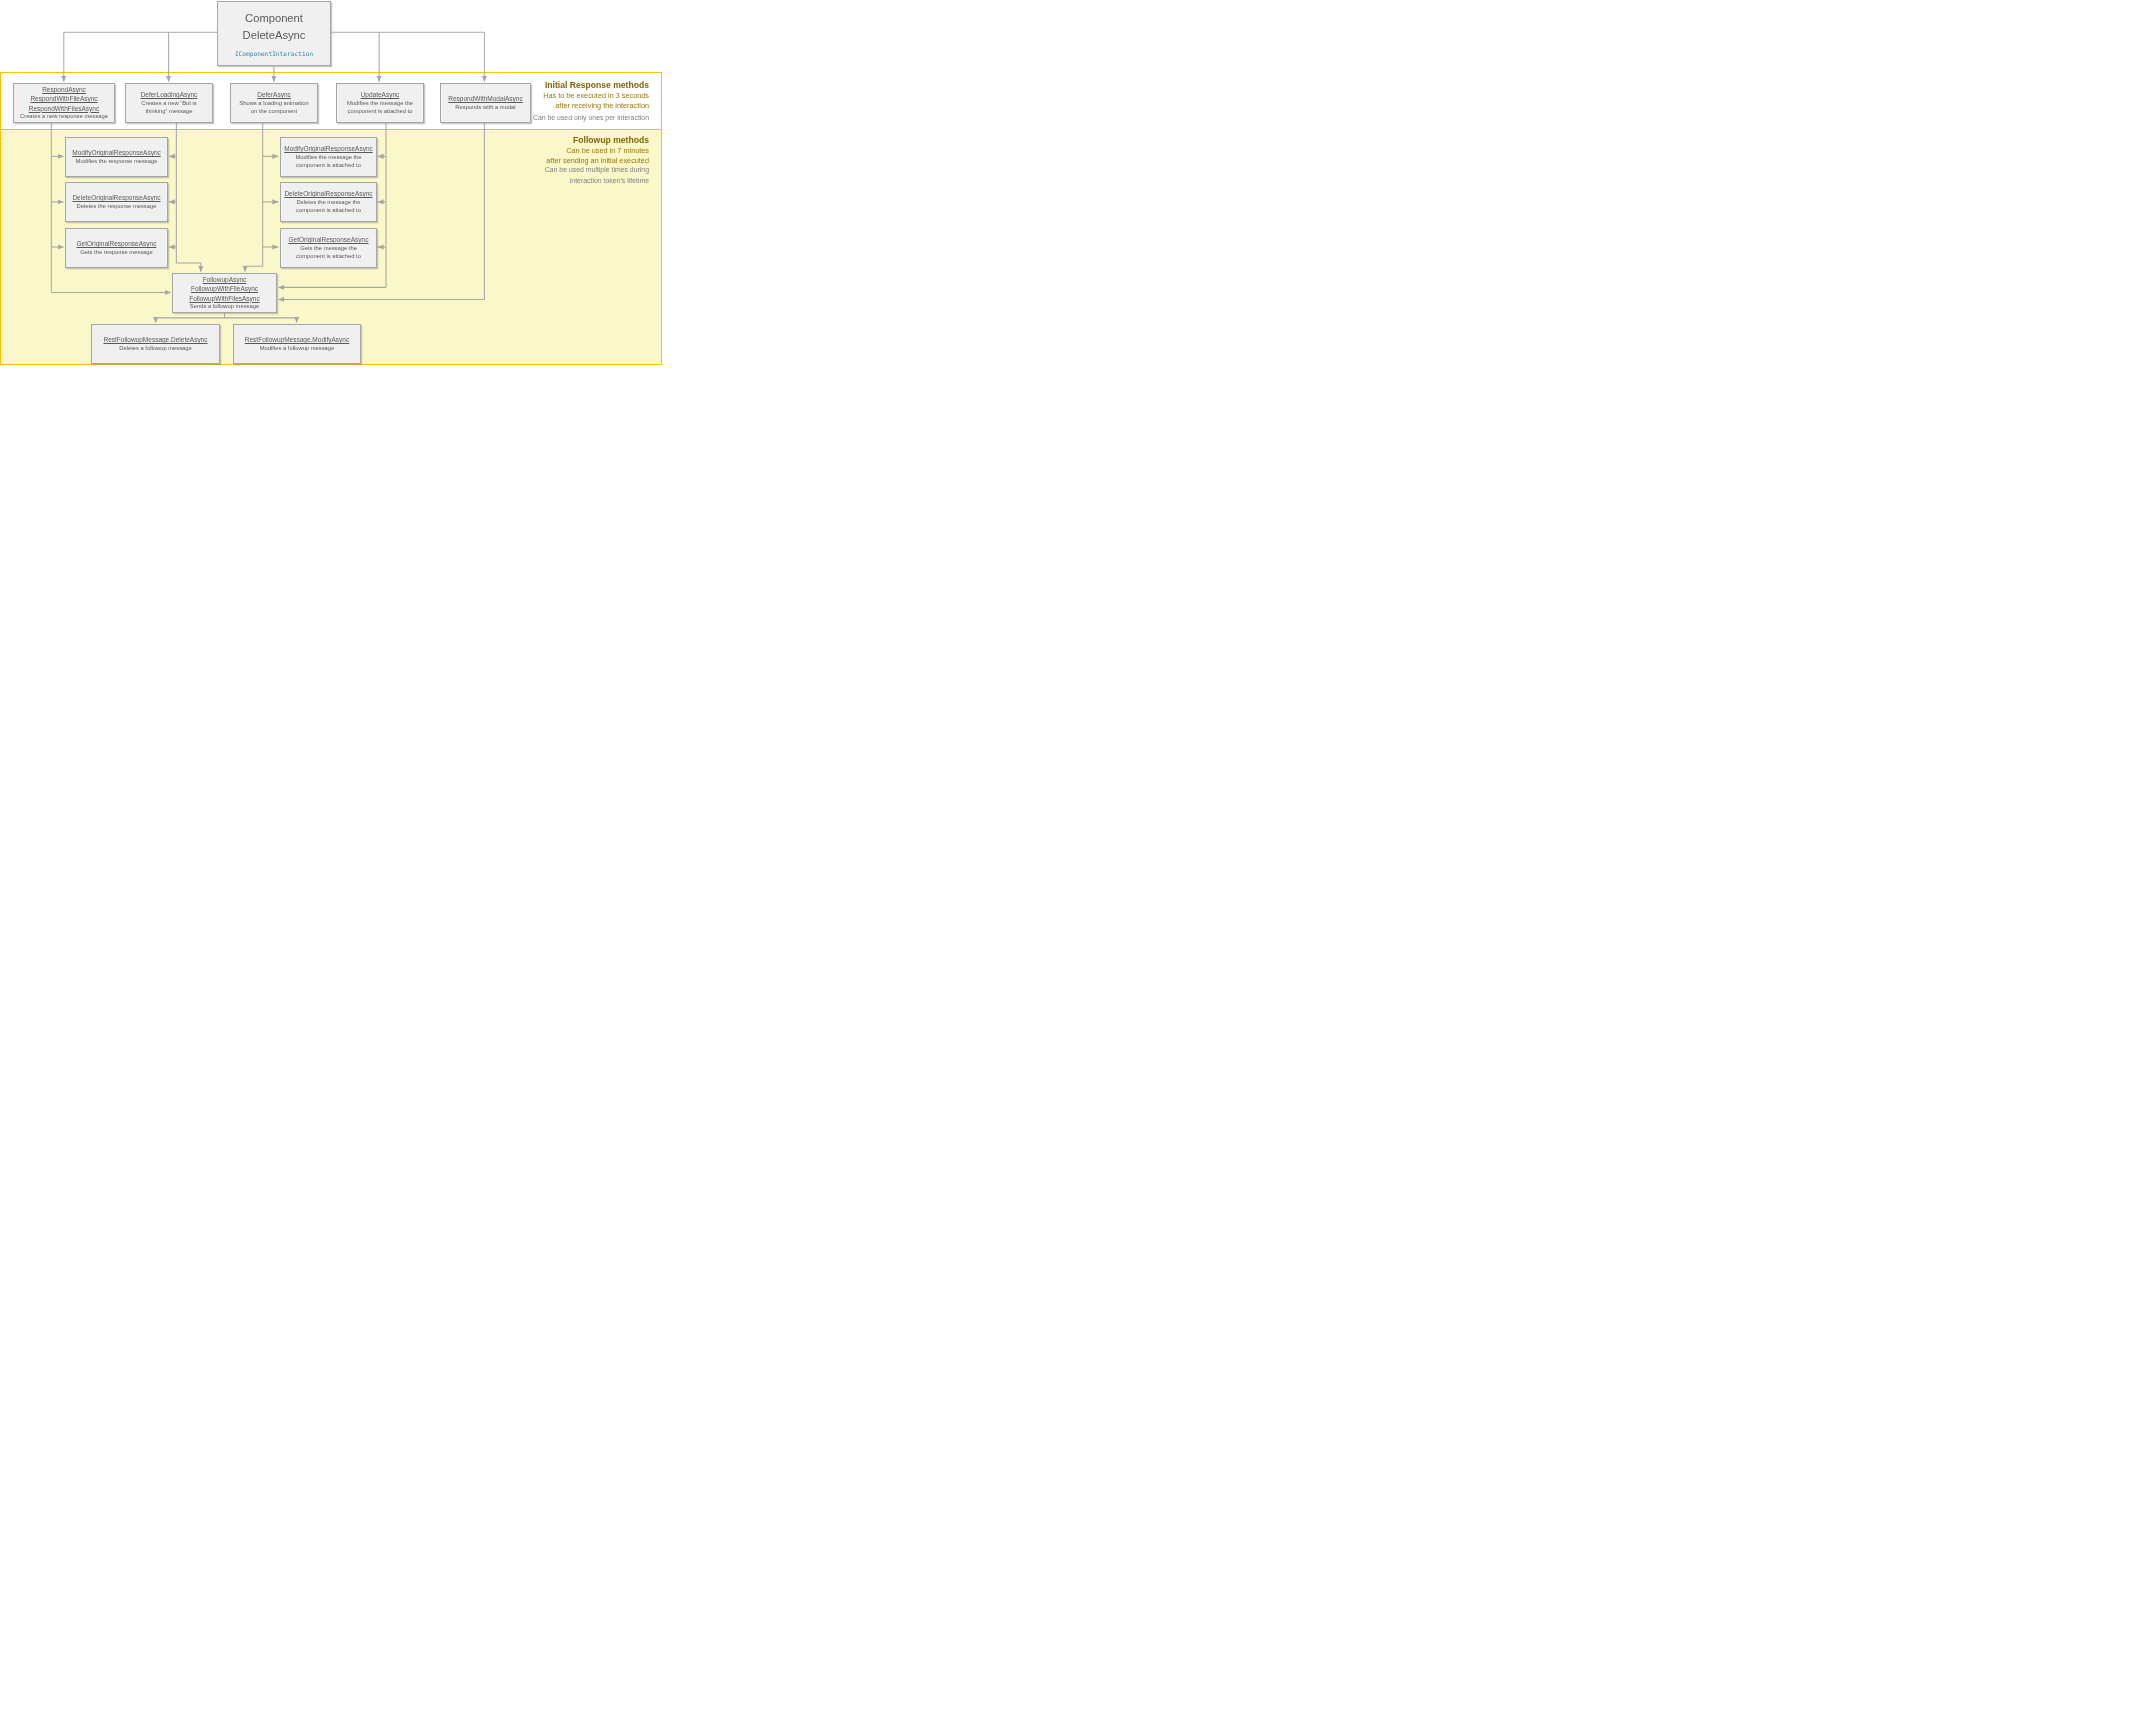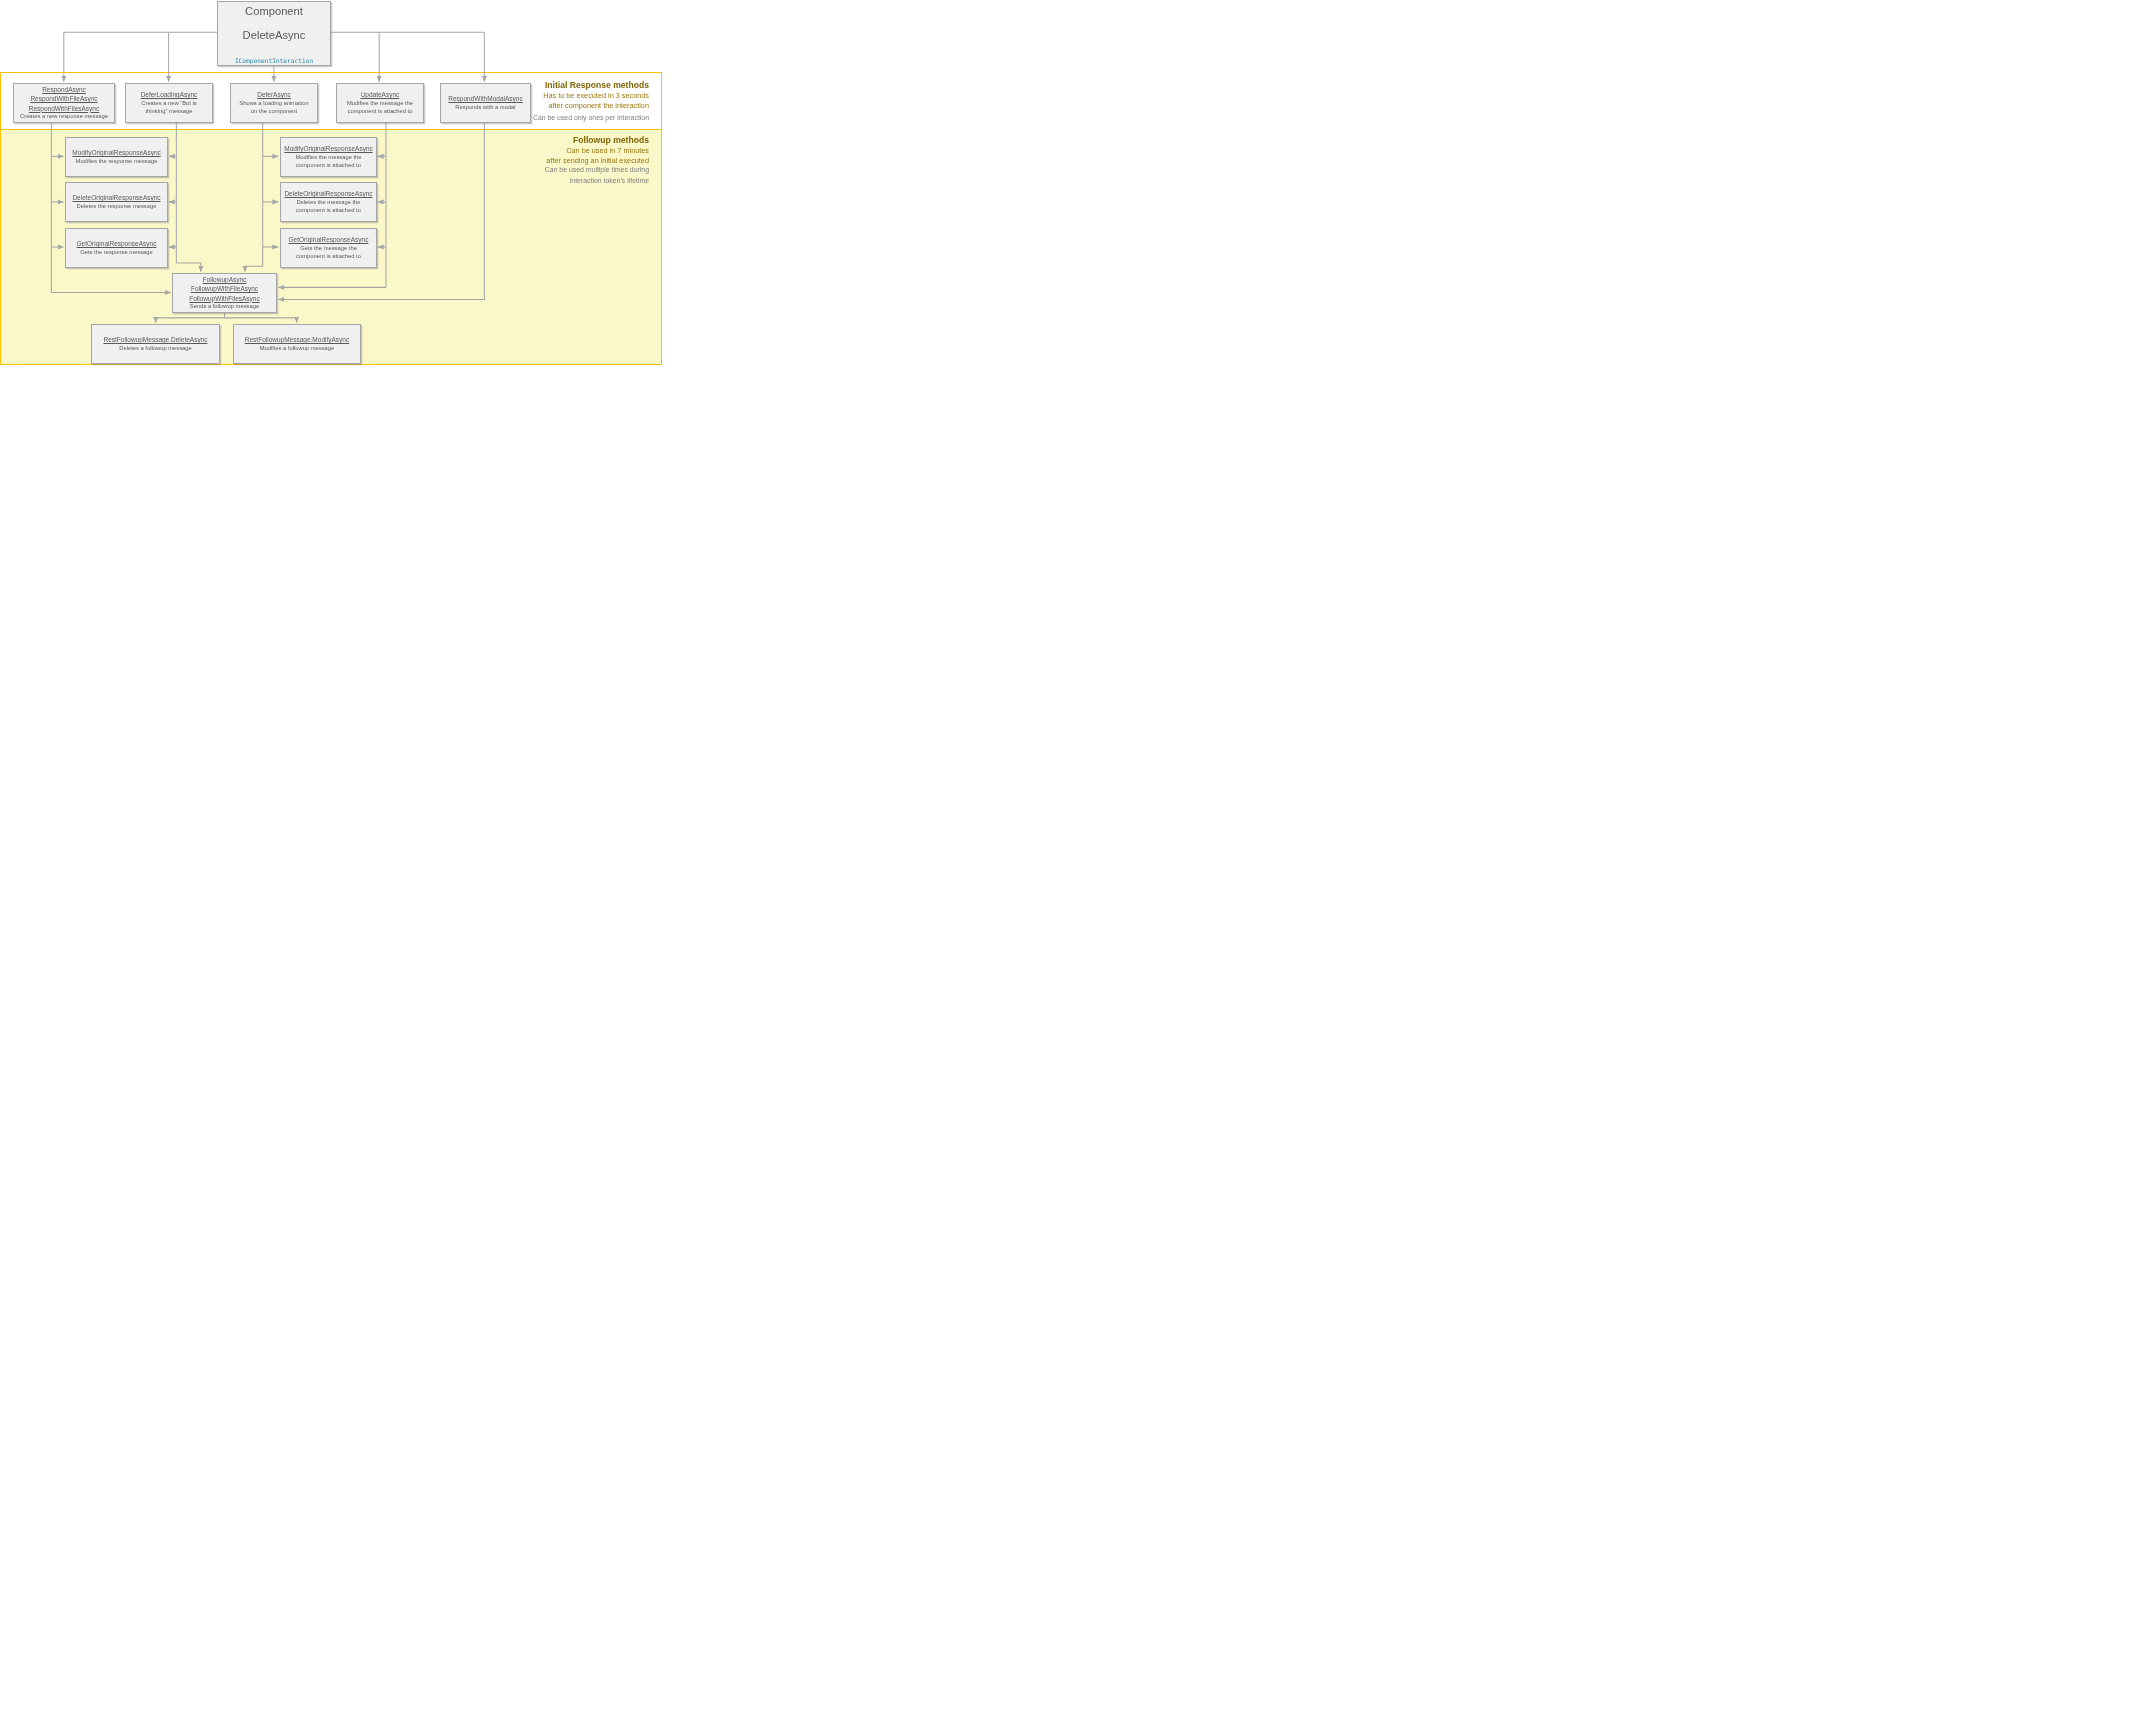--- a/index.html
+++ b/index.html
@@ -9,21 +9,21 @@
   .band-initial{top:72px;height:59px;background:#ffffff;z-index:0;}
   .band-followup{top:129px;height:236px;background:#FAF7C9;z-index:0;}
   svg.connectors{position:absolute;left:0;top:0;z-index:1;}
   .node{position:absolute;z-index:2;background:#F0F0F0;border:1.1px solid #A6A6A6;
         box-shadow:1.3px 1.3px 0 rgba(140,140,140,0.45);box-sizing:border-box;
         display:flex;flex-direction:column;justify-content:center;align-items:center;
         text-align:center;color:#595959;padding:0.9px 1.7px;}
   .node .m{font-size:6.5px;line-height:1.42;text-decoration:underline;
            text-underline-offset:1.3px;text-decoration-thickness:0.6px;}
   .node .d{font-size:5.8px;line-height:1.38;}
-  .node-root{left:217px;top:1.3px;width:114px;height:65px;gap:8px;}
+  .node-root{left:217px;top:1.3px;width:114px;height:65px;gap:1px;}
   .node-root .t{font-size:11.2px;line-height:1.4;color:#595959;}
   .node-root .code{font-family:"DejaVu Sans Mono", monospace;font-size:6.2px;
                    color:#2B8CA8;margin-top:5.2px;}
   .sidetext{position:absolute;right:13px;z-index:2;text-align:right;}
   .sidetext .h{font-size:8.6px;font-weight:bold;color:#7F6508;line-height:1.3;}
   .sidetext .g{font-size:7.3px;color:#9A760B;line-height:1.32;}
   .sidetext .n{font-size:6.9px;color:#7F7F7F;line-height:1.45;}
   .st-initial{top:80px;}
   .st-initial .n{margin-top:3px;}
   .st-followup{top:135px;margin-left:43px;}
@@ -145,21 +145,21 @@
       <div class="d">Deletes a followup message</div>
     </div>
   <div class="node" style="left:233px;top:324px;width:128px;height:40px;">
       <div class="m">RestFollowupMessage.ModifyAsync</div>
       <div class="d">Modifies a followup message</div>
     </div>
 
   <div class="sidetext st-initial">
     <div class="h">Initial Response methods</div>
     <div class="g">Has to be executed in 3 seconds</div>
-    <div class="g">after component the interaction</div>
+    <div class="g">after receiving the interaction</div>
     <div class="n">Can be used only ones per interaction</div>
   </div>
 
   <div class="sidetext st-followup">
     <div class="h">Followup methods</div>
     <div class="g">Can be used in 7 minutes</div>
     <div class="g">after sending an initial executed</div>
     <div class="n">Can be used multiple times during</div>
     <div class="n">interaction token’s lifetime</div>
   </div>

